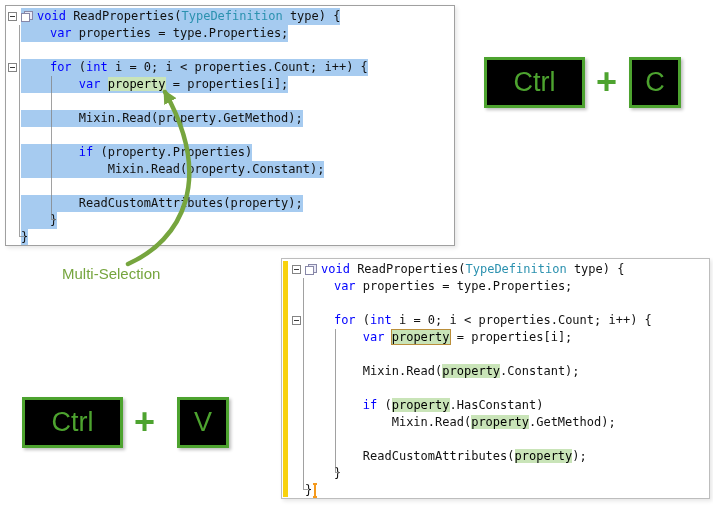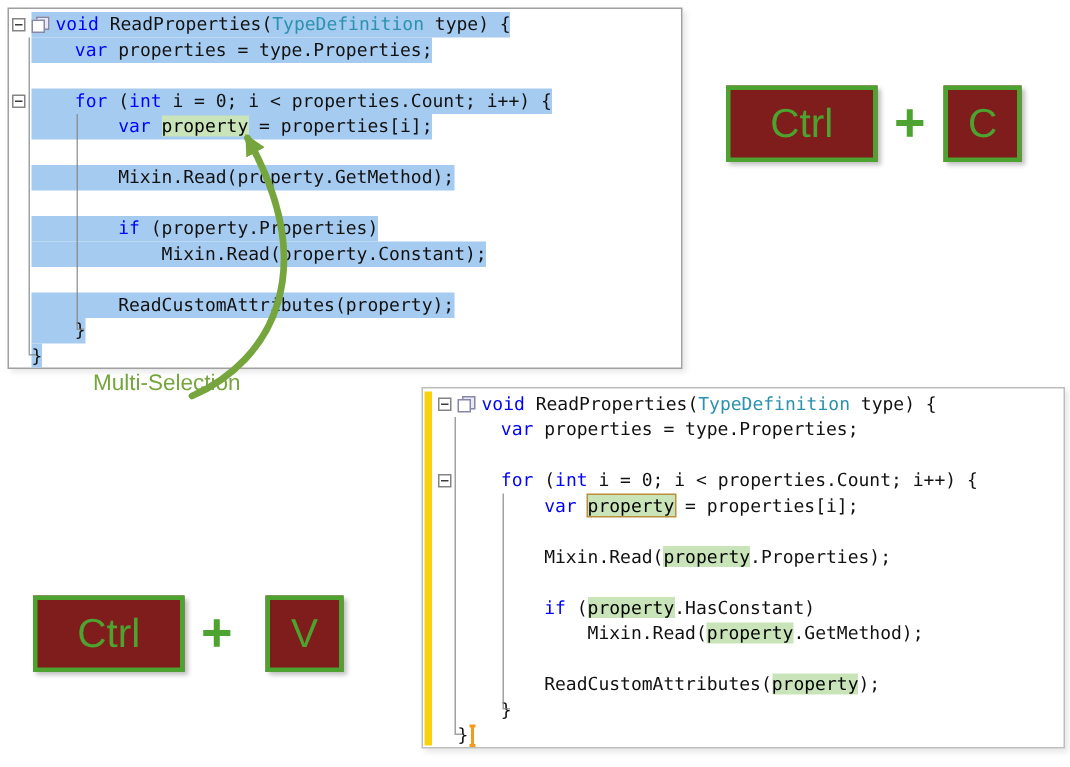--- a/index.html
+++ b/index.html
@@ -49,34 +49,34 @@
     z-index:3; pointer-events:none;
   }
   .change-bar { position:absolute; left:1px; width:5px; background:var(--change-bar-yellow); z-index:4; }
 
   .paste-caret { display:inline-block; width:2px; height:13px; background:var(--caret-orange); vertical-align:middle; margin-left:2px; position:relative; }
   .paste-caret::before, .paste-caret::after { content:""; position:absolute; left:-1px; width:4px; height:2px; background:var(--caret-orange); }
   .paste-caret::before { top:-1px; } .paste-caret::after { bottom:-1px; }
 
   
   .keycap {
-    position:absolute; background:#7f1d1d; border:3px solid var(--key-green); color:var(--key-green);
+    position:absolute; background:#000000; border:3px solid var(--key-green); color:var(--key-green);
     display:flex; align-items:center; justify-content:center;
     font-size:27px; font-weight:500; box-shadow:2px 2px 3px rgba(0,0,0,0.25);
   }
   #key-ctrl-c { left:484px; top:57px;  width:101px; height:51px; }
   #key-c      { left:629px; top:57px;  width:52px;  height:51px; }
   #key-ctrl-v { left:22px;  top:397px; width:101px; height:51px; }
   #key-v      { left:177px; top:397px; width:52px;  height:51px; }
   .plus-sign { position:absolute; color:var(--key-green); font-size:36px; font-weight:bold; line-height:36px; }
   #plus-c { left:596px; top:64px; }
   #plus-v { left:134px; top:404px; }
 
   
-  .annotation-label { position:absolute; left:62px; top:247px; color:var(--arrow-green); font-size:15px; font-weight:500; }
+  .annotation-label { position:absolute; left:62px; top:265px; color:var(--arrow-green); font-size:15px; font-weight:500; }
   #arrow-svg { position:absolute; left:118px; top:78px; width:118px; height:192px; pointer-events:none; }
 </style>
 </head>
 <body>
 
 <div class="code-panel" id="panel-top">
   <div class="code-lines">
       <div class="code-line"><span class="gutter"><span class="fold-box"></span></span><span class="line-text selected"><span class="member-icon"></span><span class="tok-kw">void</span><span class="tok-pl"> ReadProperties(</span><span class="tok-ty">TypeDefinition</span><span class="tok-pl"> type) {</span></span></div>
       <div class="code-line"><span class="gutter"></span><span class="line-text selected"><span class="tok-pl">    </span><span class="tok-kw">var</span><span class="tok-pl"> properties = type.Properties;</span></span></div>
       <div class="code-line"><span class="gutter"></span><span class="line-text"></span></div>
@@ -116,21 +116,21 @@
 
 <div class="code-panel" id="panel-bottom">
   <div class="change-bar" style="top:2px; height:236px;"></div>
   <div class="code-lines">
       <div class="code-line"><span class="gutter"><span class="fold-box"></span></span><span class="line-text"><span class="member-icon"></span><span class="tok-kw">void</span><span class="tok-pl"> ReadProperties(</span><span class="tok-ty">TypeDefinition</span><span class="tok-pl"> type) {</span></span></div>
       <div class="code-line"><span class="gutter"></span><span class="line-text"><span class="tok-pl">    </span><span class="tok-kw">var</span><span class="tok-pl"> properties = type.Properties;</span></span></div>
       <div class="code-line"><span class="gutter"></span><span class="line-text"></span></div>
       <div class="code-line"><span class="gutter"><span class="fold-box"></span></span><span class="line-text"><span class="tok-pl">    </span><span class="tok-kw">for</span><span class="tok-pl"> (</span><span class="tok-kw">int</span><span class="tok-pl"> i = 0; i &lt; properties.Count; i++) {</span></span></div>
       <div class="code-line"><span class="gutter"></span><span class="line-text"><span class="tok-pl">        </span><span class="tok-kw">var</span><span class="tok-pl"> </span><span class="tok-hlb">property</span><span class="tok-pl"> = properties[i];</span></span></div>
       <div class="code-line"><span class="gutter"></span><span class="line-text"></span></div>
-      <div class="code-line"><span class="gutter"></span><span class="line-text"><span class="tok-pl">        Mixin.Read(</span><span class="tok-hl">property</span><span class="tok-pl">.Properties);</span></span></div>
+      <div class="code-line"><span class="gutter"></span><span class="line-text"><span class="tok-pl">        Mixin.Read(</span><span class="tok-hl">property</span><span class="tok-pl">.Constant);</span></span></div>
       <div class="code-line"><span class="gutter"></span><span class="line-text"></span></div>
       <div class="code-line"><span class="gutter"></span><span class="line-text"><span class="tok-pl">        </span><span class="tok-kw">if</span><span class="tok-pl"> (</span><span class="tok-hl">property</span><span class="tok-pl">.HasConstant)</span></span></div>
       <div class="code-line"><span class="gutter"></span><span class="line-text"><span class="tok-pl">            Mixin.Read(</span><span class="tok-hl">property</span><span class="tok-pl">.GetMethod);</span></span></div>
       <div class="code-line"><span class="gutter"></span><span class="line-text"></span></div>
       <div class="code-line"><span class="gutter"></span><span class="line-text"><span class="tok-pl">        ReadCustomAttributes(</span><span class="tok-hl">property</span><span class="tok-pl">);</span></span></div>
       <div class="code-line"><span class="gutter"></span><span class="line-text"><span class="tok-pl">    }</span></span></div>
       <div class="code-line"><span class="gutter"></span><span class="line-text"><span class="tok-pl">}</span><span class="paste-caret"></span></span></div>
     </div>
   <div class="struct-line" style="left:21px; top:19px; height:212px;"></div>
   <div class="struct-line" style="left:53px; top:70px; height:144px;"></div>

